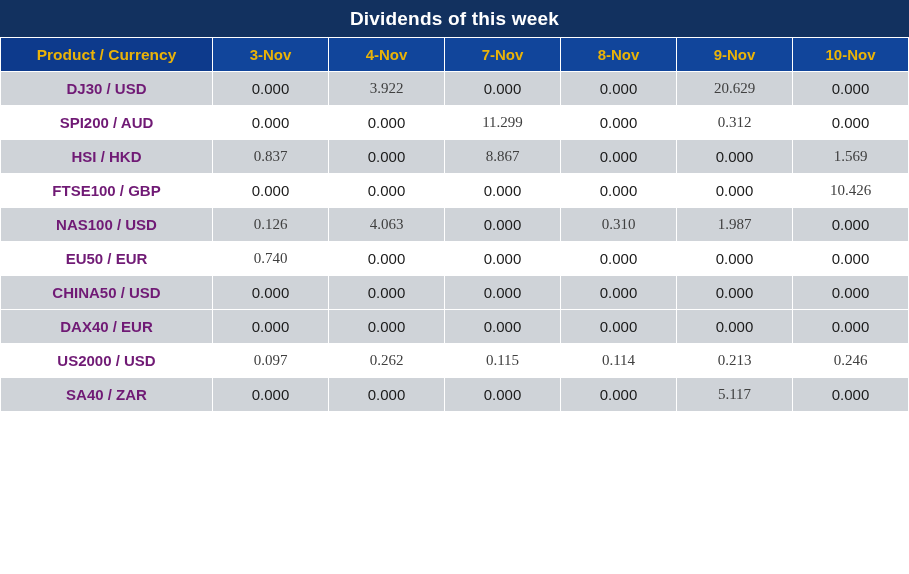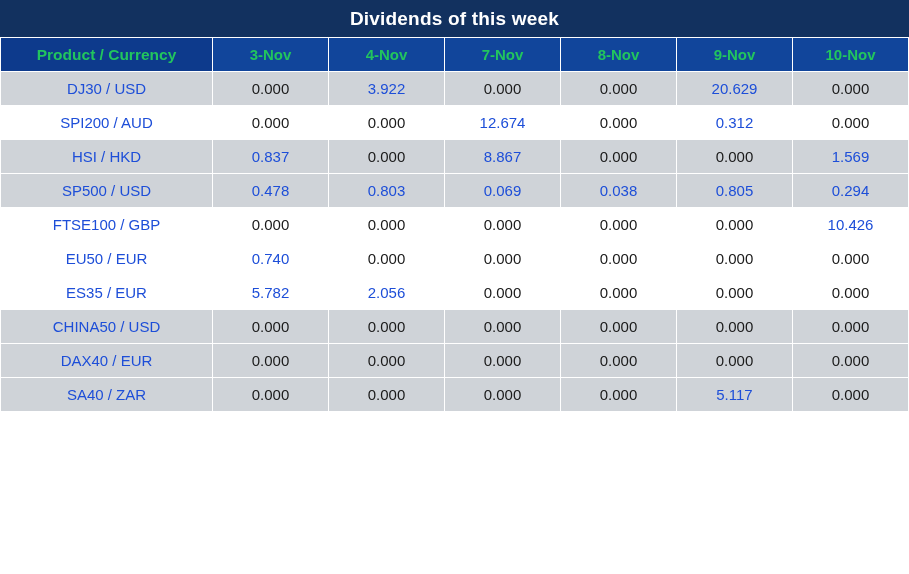--- a/index.html
+++ b/index.html
@@ -42,47 +42,48 @@
     padding: 0;
     height: 33px;
     font-size: 15px;
     text-align: center;
     vertical-align: middle;
     overflow: hidden;
     white-space: nowrap;
   }
   thead th {
     background: #11459b;
-    color: #22c55e;
+    color: #eab308;
     font-weight: bold;
     height: 31px;
     font-size: 15px;
   }
   thead th.corner-head {
     background: #0d3a8c;
     width: 211px;
     font-size: 15.5px;
   }
   tbody td.row-label {
-    font-weight: normal;
-    color: #1d4ed8;
+    font-weight: bold;
+    color: #701a75;
     width: 211px;
     font-size: 15px;
   }
   tbody tr.odd td {
     background: #cfd3d8;
   }
   tbody tr.even td {
     background: #ffffff;
   }
   tbody td.val {
     color: #1a1a1a;
   }
   tbody td.val.pos {
-    color: #1d4ed8;
+    color: #404040;
+    font-family: Liberation Serif, serif;
   }
 </style>
 </head>
 <body>
 
 <div class="sheet">
 
   <div class="title-bar">Dividends of this week</div>
 
   <table class="div-table">
@@ -104,65 +105,56 @@
           <td class="val pos">3.922</td>
           <td class="val">0.000</td>
           <td class="val">0.000</td>
           <td class="val pos">20.629</td>
           <td class="val">0.000</td>
         </tr>
         <tr class="even">
           <td class="row-label">SPI200 / AUD</td>
           <td class="val">0.000</td>
           <td class="val">0.000</td>
-          <td class="val pos">12.674</td>
+          <td class="val pos">11.299</td>
           <td class="val">0.000</td>
           <td class="val pos">0.312</td>
           <td class="val">0.000</td>
         </tr>
         <tr class="odd">
           <td class="row-label">HSI / HKD</td>
           <td class="val pos">0.837</td>
           <td class="val">0.000</td>
           <td class="val pos">8.867</td>
           <td class="val">0.000</td>
           <td class="val">0.000</td>
           <td class="val pos">1.569</td>
         </tr>
-        <tr class="odd">
-          <td class="row-label">SP500 / USD</td>
-          <td class="val pos">0.478</td>
-          <td class="val pos">0.803</td>
-          <td class="val pos">0.069</td>
-          <td class="val pos">0.038</td>
-          <td class="val pos">0.805</td>
-          <td class="val pos">0.294</td>
-        </tr>
         <tr class="even">
           <td class="row-label">FTSE100 / GBP</td>
           <td class="val">0.000</td>
           <td class="val">0.000</td>
           <td class="val">0.000</td>
           <td class="val">0.000</td>
           <td class="val">0.000</td>
           <td class="val pos">10.426</td>
         </tr>
+        <tr class="odd">
+          <td class="row-label">NAS100 / USD</td>
+          <td class="val pos">0.126</td>
+          <td class="val pos">4.063</td>
+          <td class="val">0.000</td>
+          <td class="val pos">0.310</td>
+          <td class="val pos">1.987</td>
+          <td class="val">0.000</td>
+        </tr>
         <tr class="even">
           <td class="row-label">EU50 / EUR</td>
           <td class="val pos">0.740</td>
           <td class="val">0.000</td>
-          <td class="val">0.000</td>
-          <td class="val">0.000</td>
-          <td class="val">0.000</td>
-          <td class="val">0.000</td>
-        </tr>
-        <tr class="even">
-          <td class="row-label">ES35 / EUR</td>
-          <td class="val pos">5.782</td>
-          <td class="val pos">2.056</td>
           <td class="val">0.000</td>
           <td class="val">0.000</td>
           <td class="val">0.000</td>
           <td class="val">0.000</td>
         </tr>
         <tr class="odd">
           <td class="row-label">CHINA50 / USD</td>
           <td class="val">0.000</td>
           <td class="val">0.000</td>
           <td class="val">0.000</td>
@@ -172,20 +164,29 @@
         </tr>
         <tr class="odd">
           <td class="row-label">DAX40 / EUR</td>
           <td class="val">0.000</td>
           <td class="val">0.000</td>
           <td class="val">0.000</td>
           <td class="val">0.000</td>
           <td class="val">0.000</td>
           <td class="val">0.000</td>
         </tr>
+        <tr class="even">
+          <td class="row-label">US2000 / USD</td>
+          <td class="val pos">0.097</td>
+          <td class="val pos">0.262</td>
+          <td class="val pos">0.115</td>
+          <td class="val pos">0.114</td>
+          <td class="val pos">0.213</td>
+          <td class="val pos">0.246</td>
+        </tr>
         <tr class="odd">
           <td class="row-label">SA40 / ZAR</td>
           <td class="val">0.000</td>
           <td class="val">0.000</td>
           <td class="val">0.000</td>
           <td class="val">0.000</td>
           <td class="val pos">5.117</td>
           <td class="val">0.000</td>
         </tr>
       </tbody>

